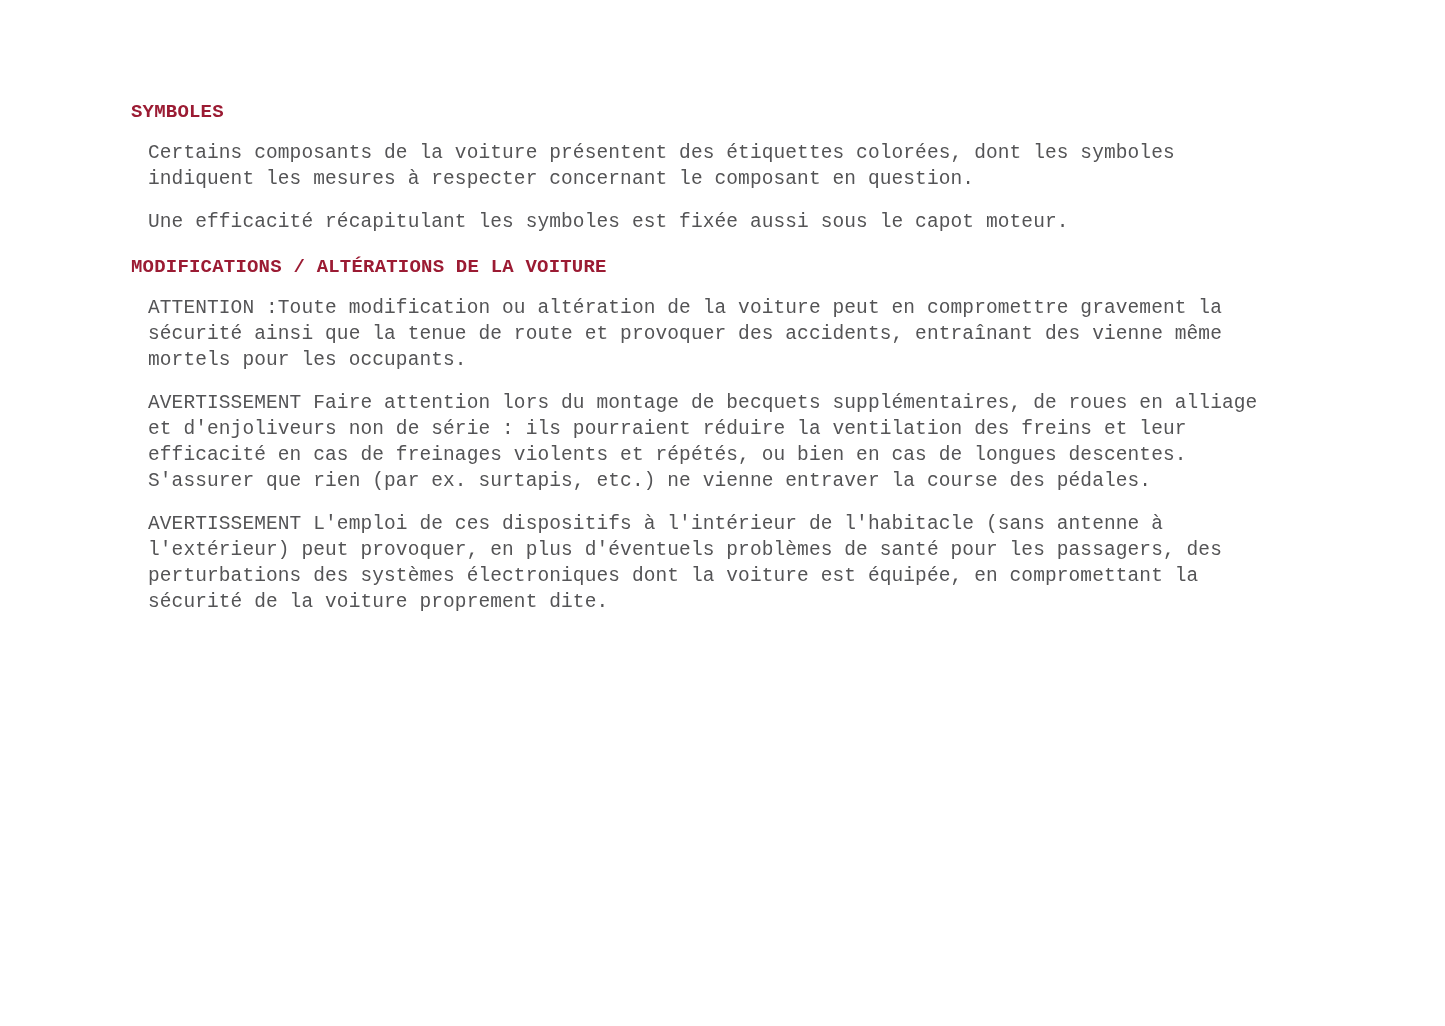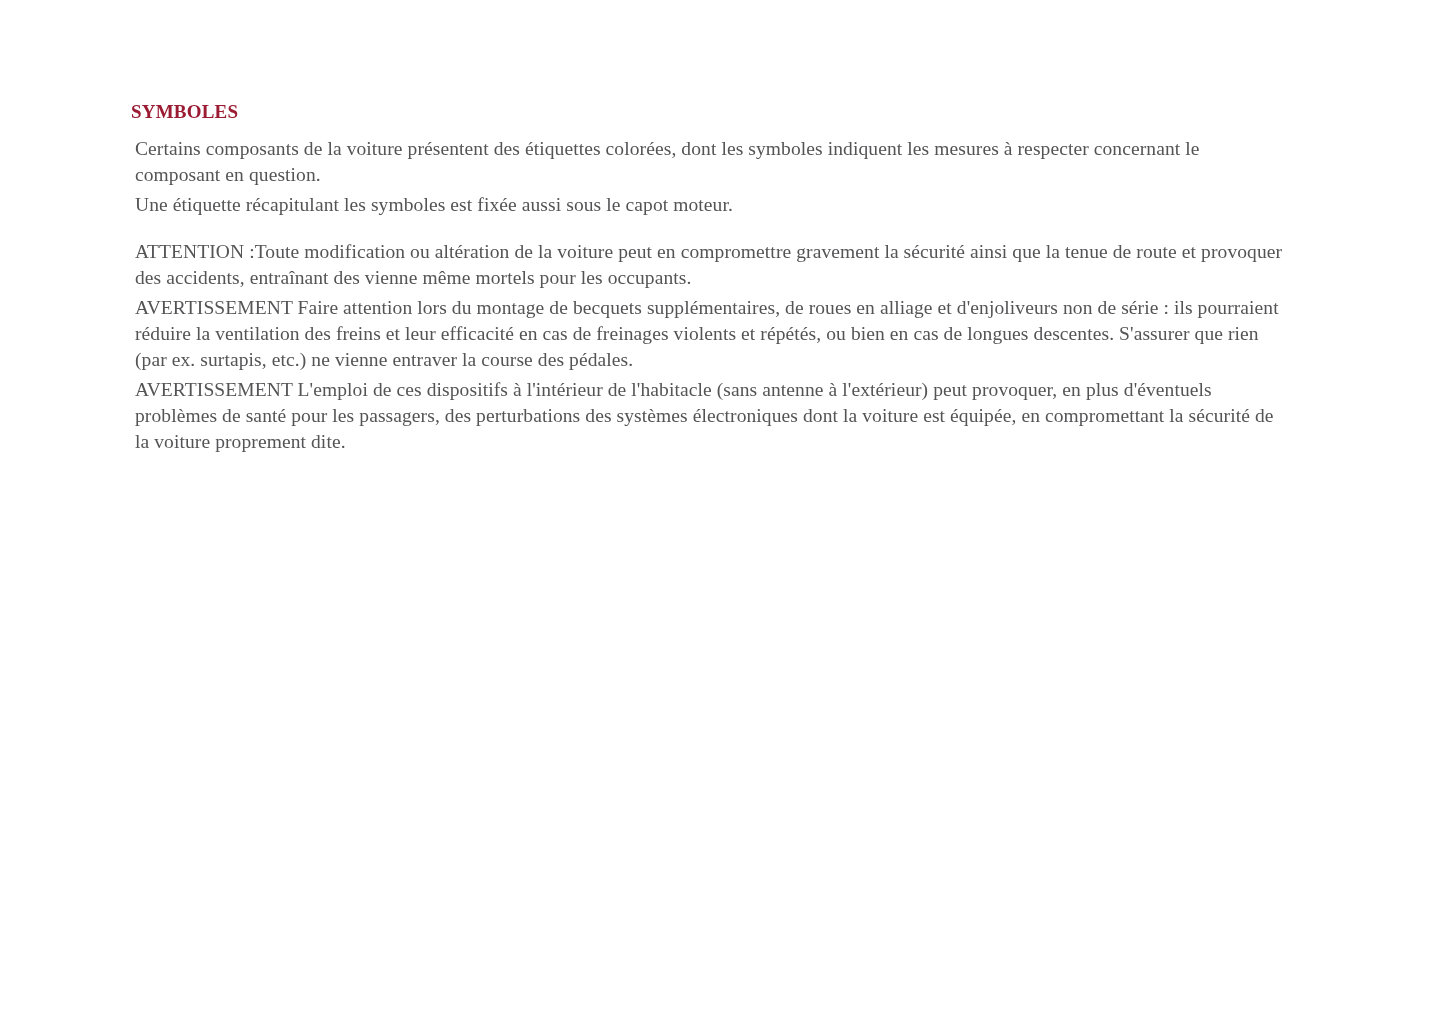--- a/index.html
+++ b/index.html
@@ -6,61 +6,62 @@
     margin: 0;
     padding: 0;
     background: #ffffff;
   }
   .page {
     position: relative;
     width: 1445px;
     height: 1026px;
     background: #ffffff;
     overflow: hidden;
-    font-family: Liberation Serif, serif;
+    font-family: Liberation Mono, monospace;
   }
   .content {
     position: absolute;
     left: 131px;
     top: 101px;
     width: 1158px;
   }
   .section { margin: 0; }
   .section + .section { margin-top: 21px; }
   .section-heading {
     margin: 0 0 13px 0;
     font-size: 19px;
     line-height: 22px;
     font-weight: bold;
     letter-spacing: 0.2px;
     color: #9b1b33;
   }
   .section-body p {
-    margin: 4px;
+    margin: 17px;
     font-size: 19.5px;
     line-height: 26px;
     color: #545456;
     letter-spacing: 0.1px;
   }
 </style>
 </head>
 <body>
 
 <div class="page">
   <div class="content">
 
     <section class="section">
       <h2 class="section-heading">SYMBOLES</h2>
       <div class="section-body">
         <p>Certains composants de la voiture présentent des étiquettes colorées, dont les symboles indiquent les mesures à respecter concernant le composant en question.</p>
-        <p>Une étiquette récapitulant les symboles est fixée aussi sous le capot moteur.</p>
+        <p>Une efficacité récapitulant les symboles est fixée aussi sous le capot moteur.</p>
       </div>
     </section>
 
     <section class="section">
+      <h2 class="section-heading">MODIFICATIONS / ALTÉRATIONS DE LA VOITURE</h2>
       <div class="section-body">
         <p>ATTENTION :Toute modification ou altération de la voiture peut en compromettre gravement la sécurité ainsi que la tenue de route et provoquer des accidents, entraînant des vienne même mortels pour les occupants.</p>
         <p>AVERTISSEMENT Faire attention lors du montage de becquets supplémentaires, de roues en alliage et d'enjoliveurs non de série : ils pourraient réduire la ventilation des freins et leur efficacité en cas de freinages violents et répétés, ou bien en cas de longues descentes. S'assurer que rien (par ex. surtapis, etc.) ne vienne entraver la course des pédales.</p>
         <p>AVERTISSEMENT L'emploi de ces dispositifs à l'intérieur de l'habitacle (sans antenne à l'extérieur) peut provoquer, en plus d'éventuels problèmes de santé pour les passagers, des perturbations des systèmes électroniques dont la voiture est équipée, en compromettant la sécurité de la voiture proprement dite.</p>
       </div>
     </section>
 
   </div>
 </div>
 

